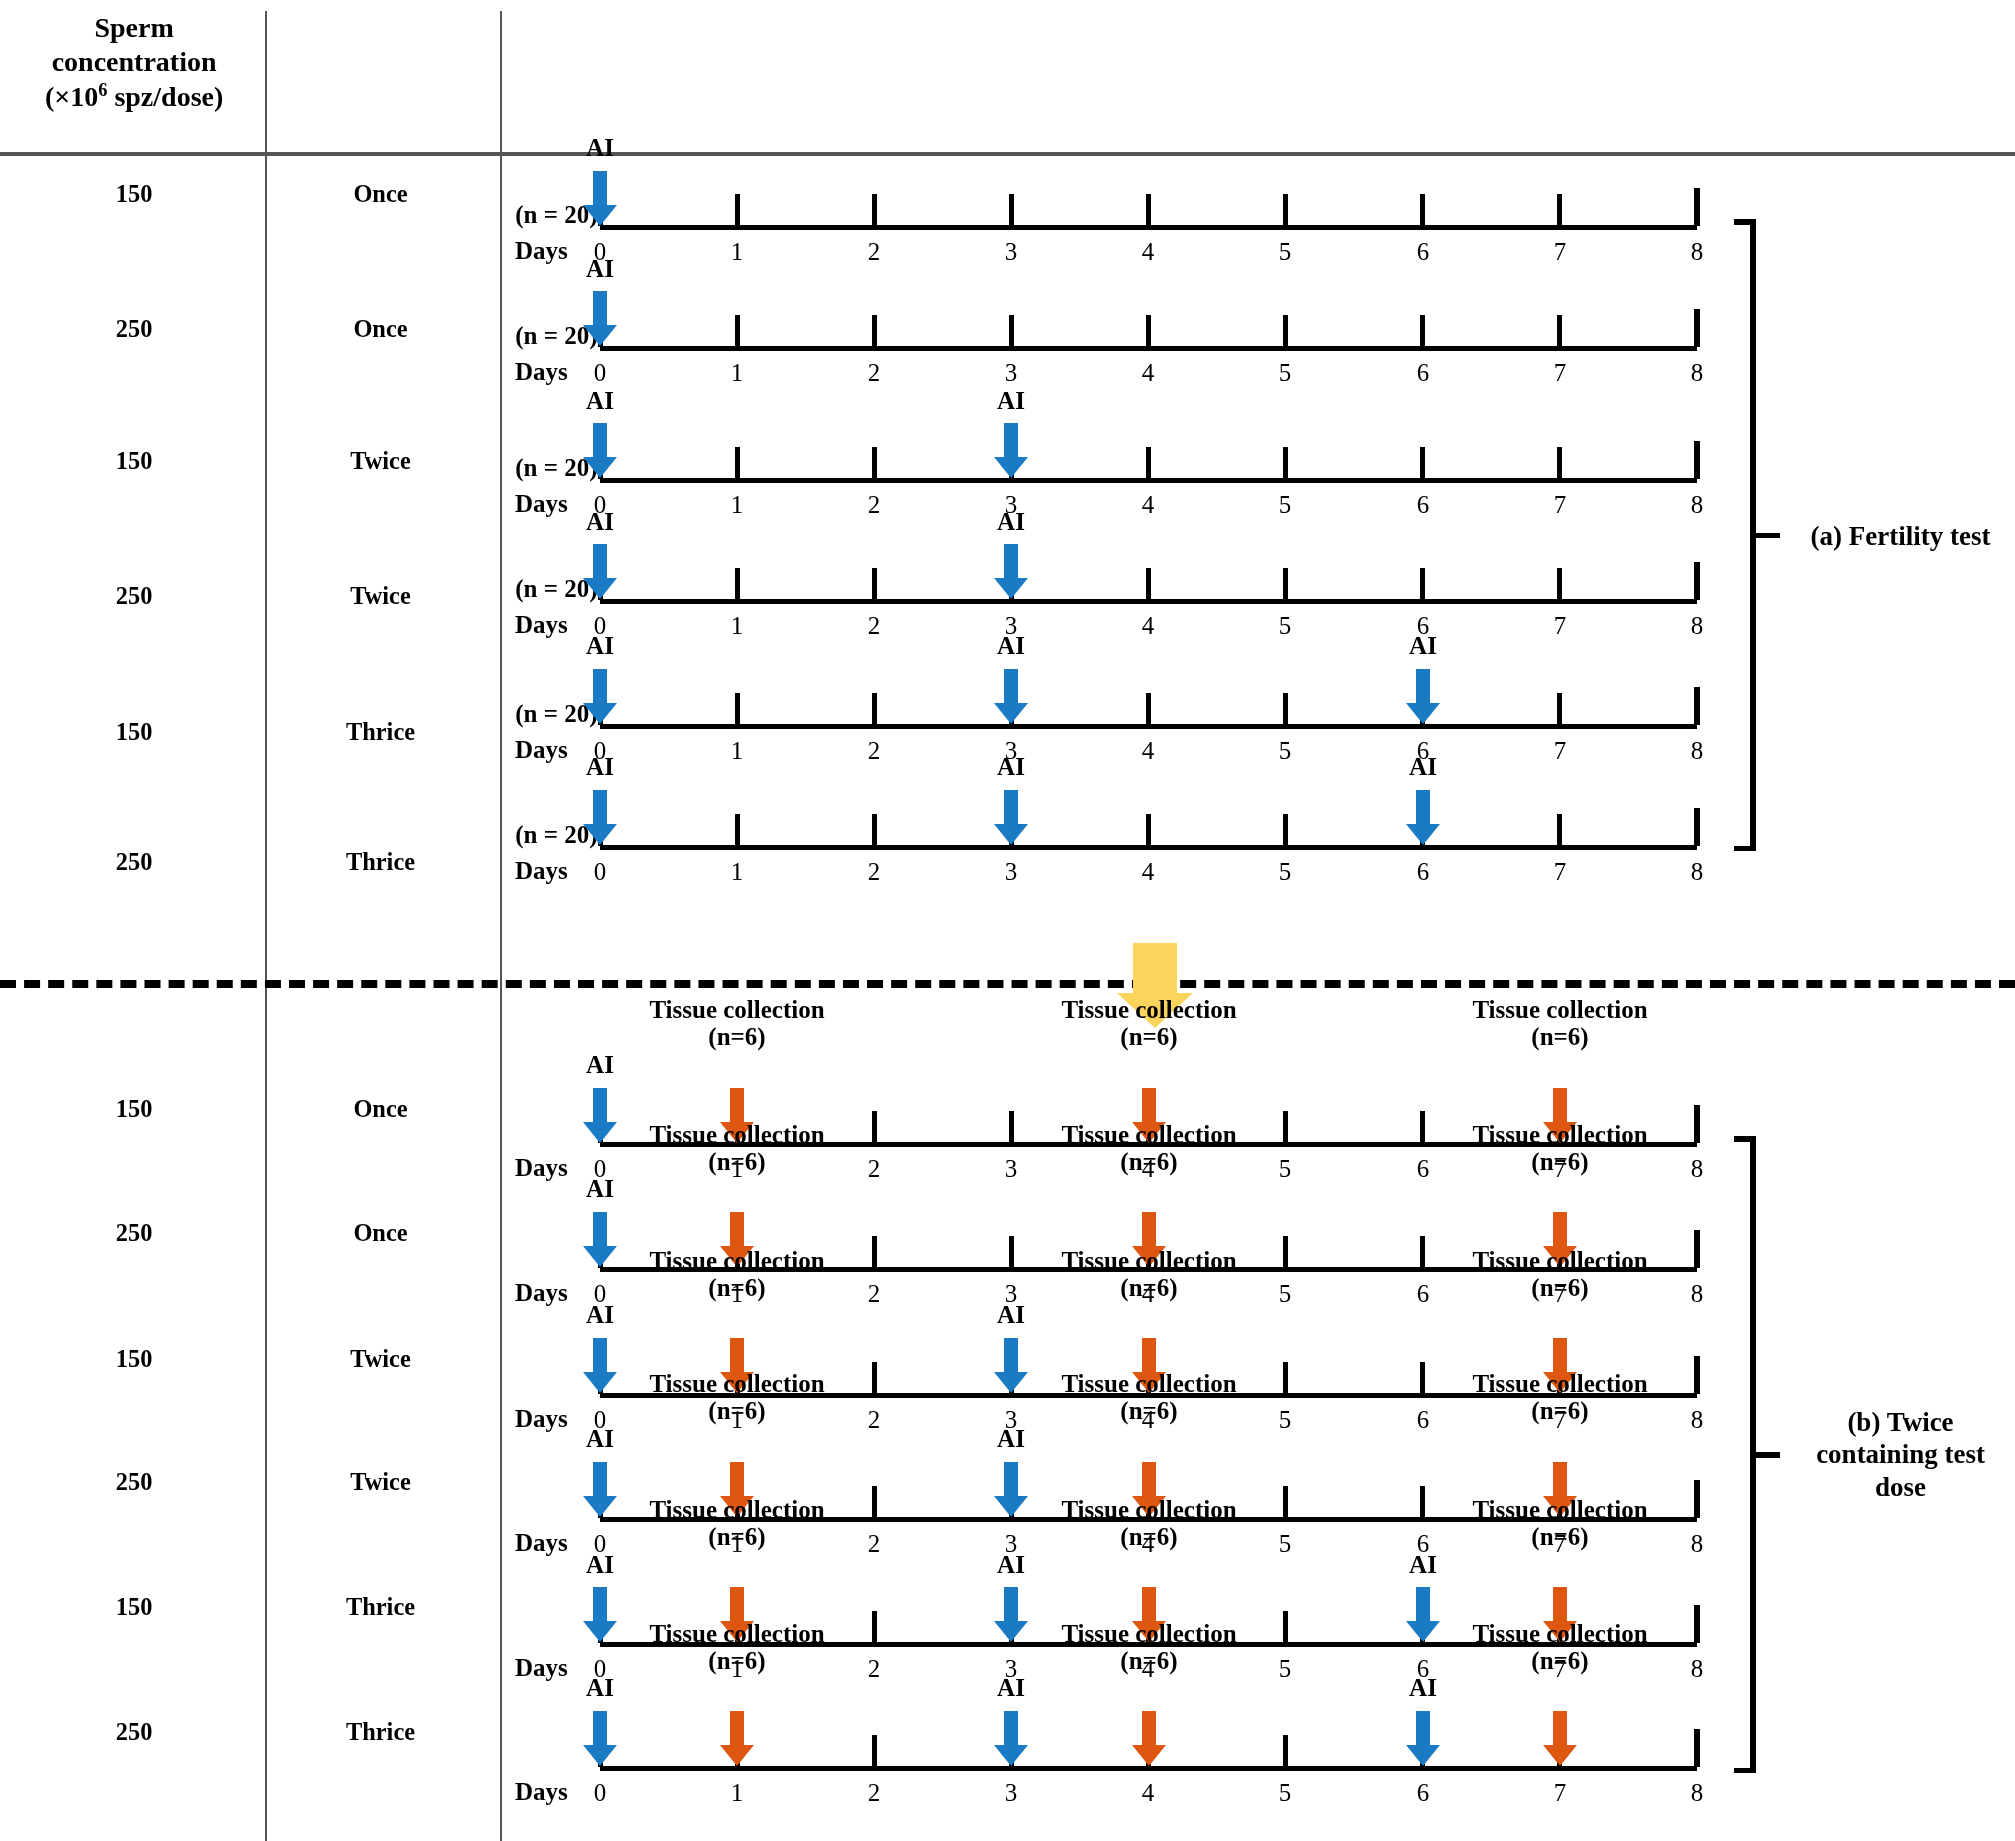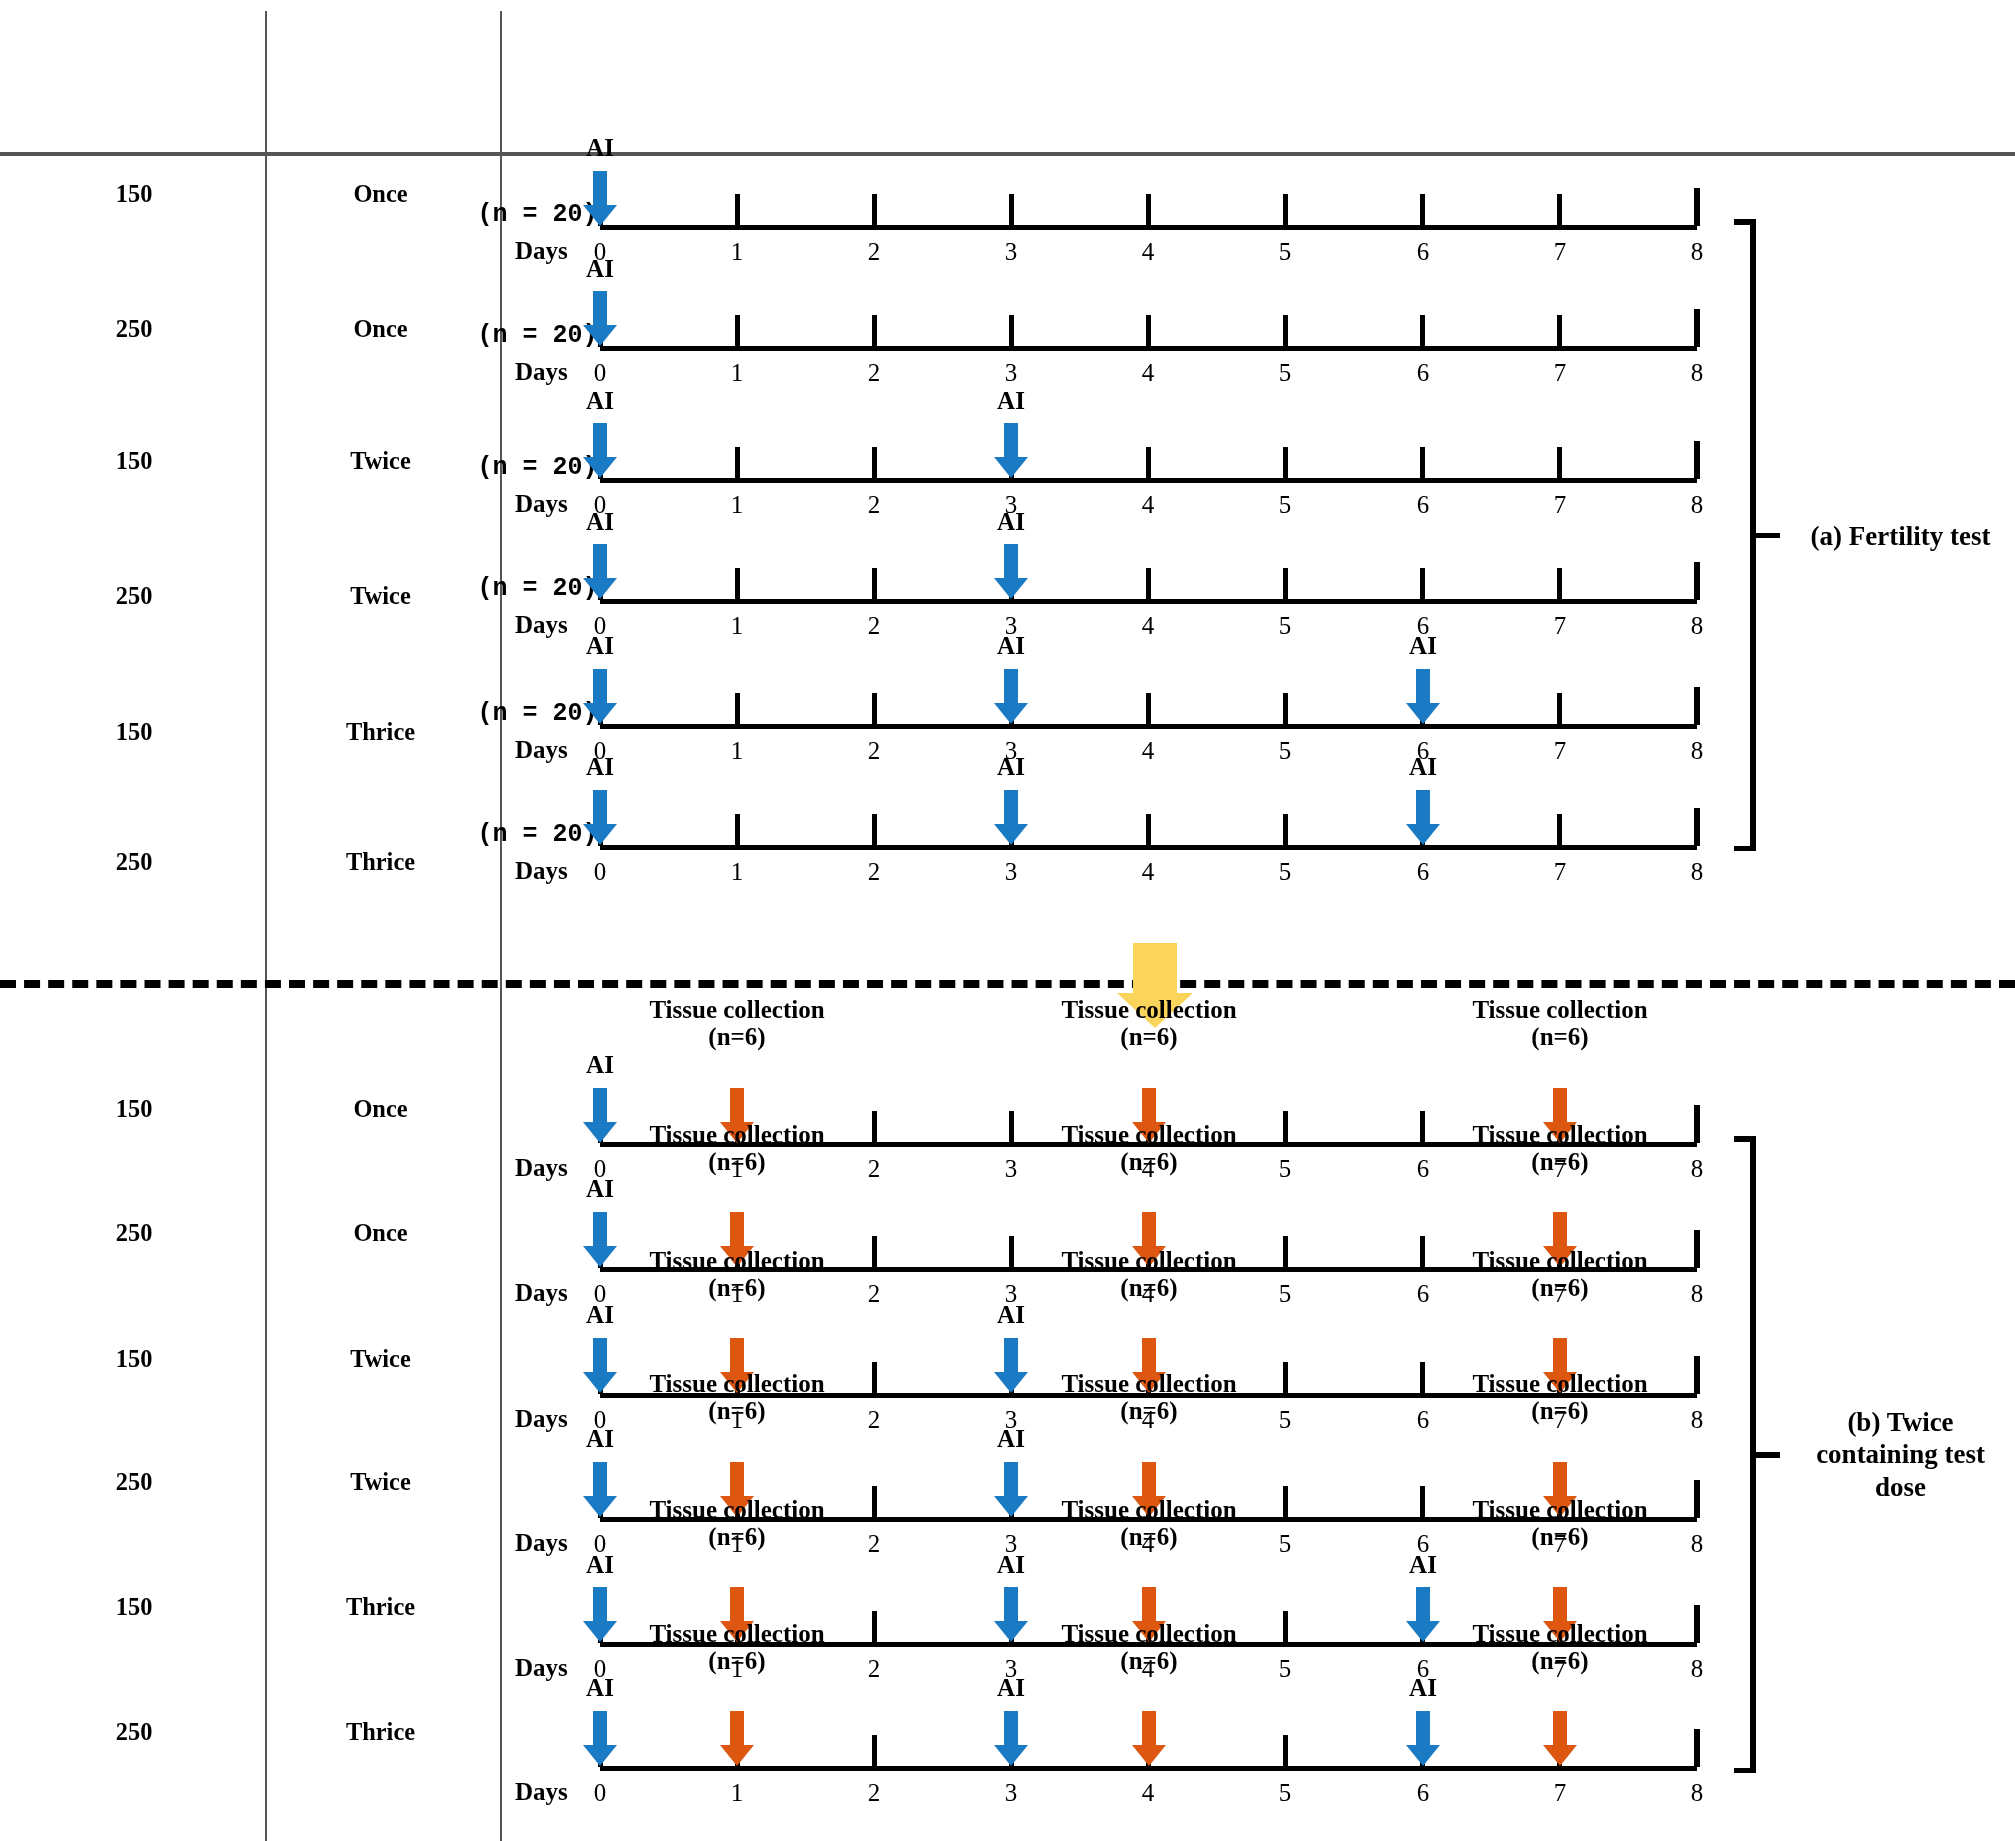--- a/index.html
+++ b/index.html
@@ -29,21 +29,21 @@
   
   .tl{position:absolute;height:0.6px;}
   .axis{position:absolute;left:0;top:0;height:4.9px;background:#000;}
   .tick{position:absolute;width:4.9px;height:32px;background:#000;bottom:0;}
   .tick.edge{width:5.5px;height:38px;}
   .daynum{position:absolute;font-size:25px;font-weight:normal;
           transform:translateX(-50%);top:13.4px;white-space:nowrap;}
   .dayslabel{position:absolute;font-size:25px;font-weight:bold;top:12.2px;
              white-space:nowrap;}
   .nlabel{position:absolute;font-size:25px;font-weight:bold;white-space:nowrap;
-          right:100%;bottom:-3.7px;padding-right:2.4px;font-family:Liberation Mono, monospace;}
+          right:100%;bottom:-3.7px;padding-right:2.4px;}
 
   
   .arw{position:absolute;transform:translateX(-50%);}
   .arw .shaft{width:13.4px;margin:0 auto;}
   .arw .head{width:0;height:0;margin:0 auto;
              border-left:17px solid transparent;border-right:17px solid transparent;}
   .arw-lbl{position:absolute;transform:translateX(-50%);text-align:center;
            white-space:nowrap;font-size:25px;line-height:1.08;}
   .arw-lbl.bold{font-weight:bold;}
 
@@ -63,20 +63,25 @@
   .brace .bmid{position:absolute;left:21.3px;width:24.4px;height:5.5px;background:#000;
                top:50%;margin-top:-2.4px;}
   .brace-lbl{position:absolute;font-size:27px;font-weight:bold;line-height:1.2;
              text-align:center;transform:translateY(-50%);}
 </style>
 </head>
 <body>
 
 <div id="page">
 
+  <div class="hdr-cell" id="hdr-sperm">
+    <div>Sperm</div>
+    <div>concentration</div>
+    <div><span>(×10</span><span class="sup">6</span><span> spz/dose)</span></div>
+  </div>
 
 
 
   <div class="vline" style="left:265px;top:11px;height:1830px;"></div>
   <div class="vline" style="left:500px;top:11px;height:1830px;"></div>
   <div class="hrule" style="left:0;top:152px;width:2015px;"></div>
 
   <div id="dashsep"></div>
 
   <div id="yellow-arrow">

